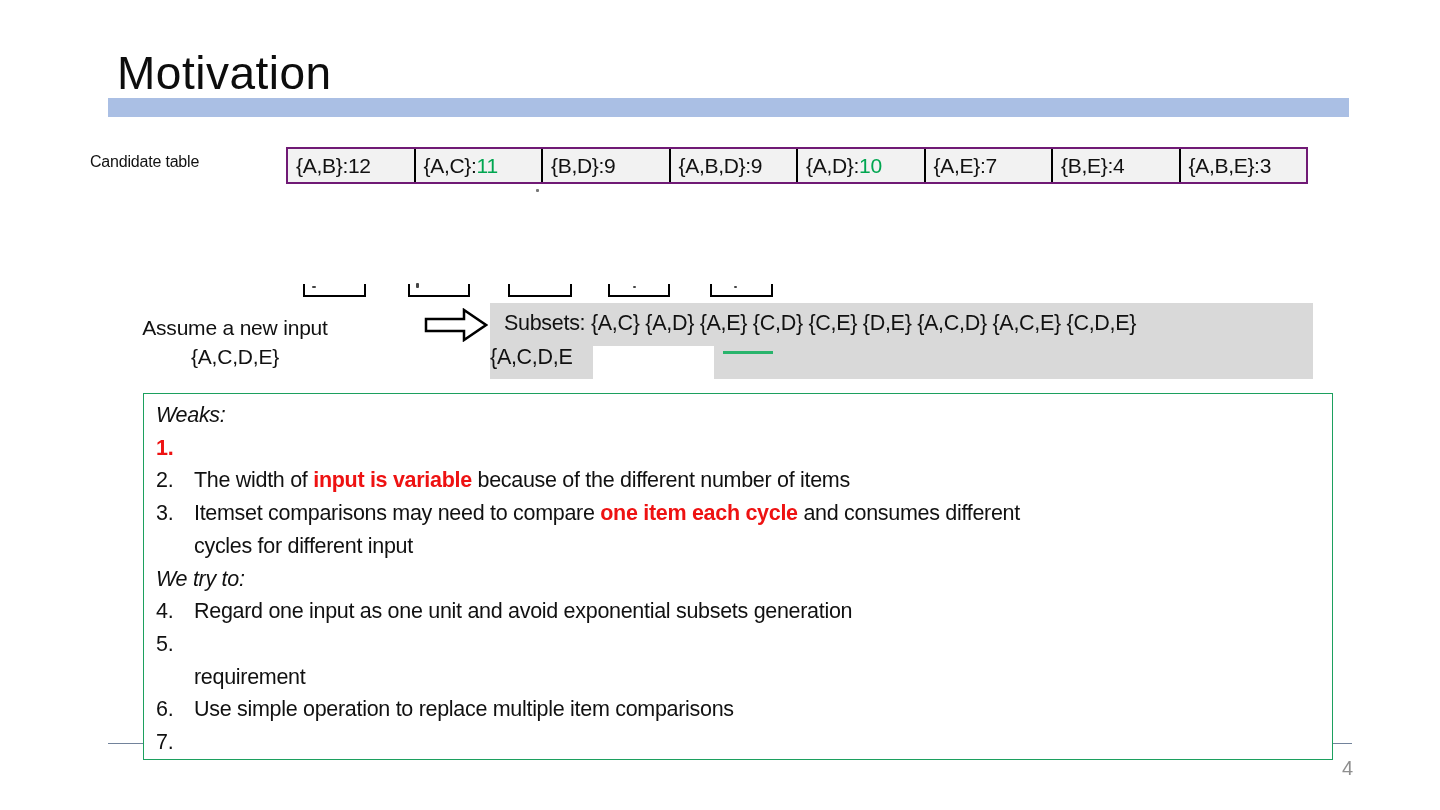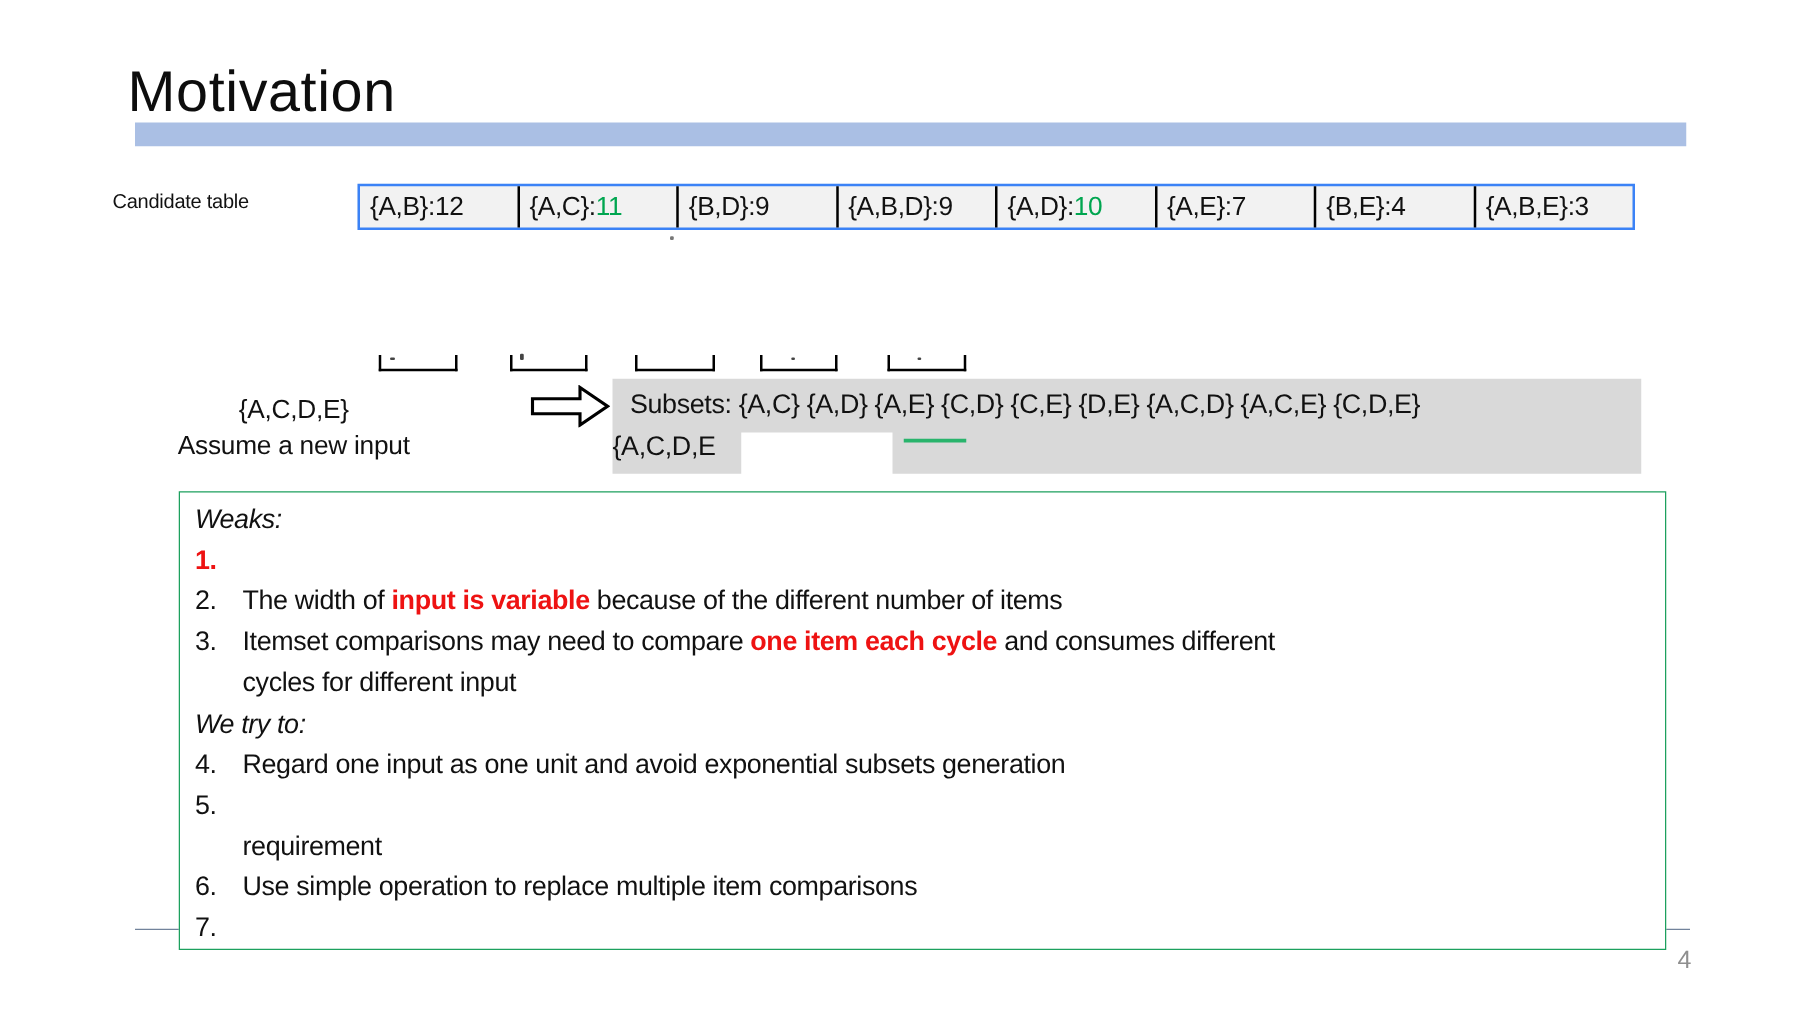--- a/index.html
+++ b/index.html
@@ -4,27 +4,27 @@
 <style>
   :root{
     --bar:#aabfe4; --green:#00a650; --red:#ee1212;
     --notes-border:#1ca05e; --subsets-bg:#d9d9d9; --cell-bg:#f2f2f2;
   }
   html,body{margin:0;padding:0;background:#fff;}
   .slide{
     position:relative;width:1440px;height:810px;background:#ffffff;
     font-family:"Liberation Sans", sans-serif;color:#111;overflow:hidden;
   }
-  .title{position:absolute;left:102px;top:46px;font-size:46px;letter-spacing:0.5px;color:#0d0d0d;}
+  .title{position:absolute;left:117px;top:46px;font-size:46px;letter-spacing:0.5px;color:#0d0d0d;}
   .title-bar{position:absolute;left:108px;top:98px;width:1241px;height:19px;background:var(--bar);}
 
   .cand-label{position:absolute;left:90px;top:153px;font-size:16px;letter-spacing:-0.2px;}
   .cand-table{
     position:absolute;left:286px;top:147px;width:1022px;height:37px;
-    display:flex;border:2px solid #3b82f6;background:var(--cell-bg);box-sizing:border-box;
+    display:flex;border:2px solid #701a75;background:var(--cell-bg);box-sizing:border-box;
   }
   .cand-cell{
     flex:1 1 0;border-left:2px solid #000;display:flex;align-items:center;
     padding-left:8px;font-size:21px;letter-spacing:-0.3px;white-space:nowrap;overflow:hidden;
   }
   .cand-cell:first-child{border-left:none;}
   .green{color:var(--green);}
 
   .partial-box{
     position:absolute;top:284px;height:13px;box-sizing:border-box;
@@ -113,22 +113,22 @@
   <div class="partial-box" style="left:608px;width:62px;"></div>
   <div class="partial-box" style="left:710px;width:63px;"></div>
 
   <div class="speck" style="left:536px;top:189px;width:3px;height:3px;background:#777;"></div>
   <div class="speck" style="left:312px;top:286px;width:4px;height:2px;"></div>
   <div class="speck" style="left:416px;top:283px;width:3px;height:5px;"></div>
   <div class="speck" style="left:633px;top:286px;width:3px;height:2px;"></div>
   <div class="speck" style="left:734px;top:286px;width:3px;height:2px;"></div>
 
   <div class="assume">
+    <div>Assume a new input</div>
     <div>{A,C,D,E}</div>
-    <div>Assume a new input</div>
   </div>
 
   <svg class="arrow-svg" width="64" height="34" viewBox="0 0 64 34">
     <path d="M2,11 L40,11 L40,2 L62,17 L40,32 L40,23 L2,23 Z" fill="#ffffff" stroke="#000000" stroke-width="2.5" stroke-linejoin="miter"></path>
   </svg>
 
   <div class="subsets-box">
     <div class="subsets-line1">Subsets: {A,C} {A,D} {A,E} {C,D} {C,E} {D,E} {A,C,D} {A,C,E} {C,D,E}</div>
     <div class="subsets-line2">{A,C,D,E</div>
   </div>

